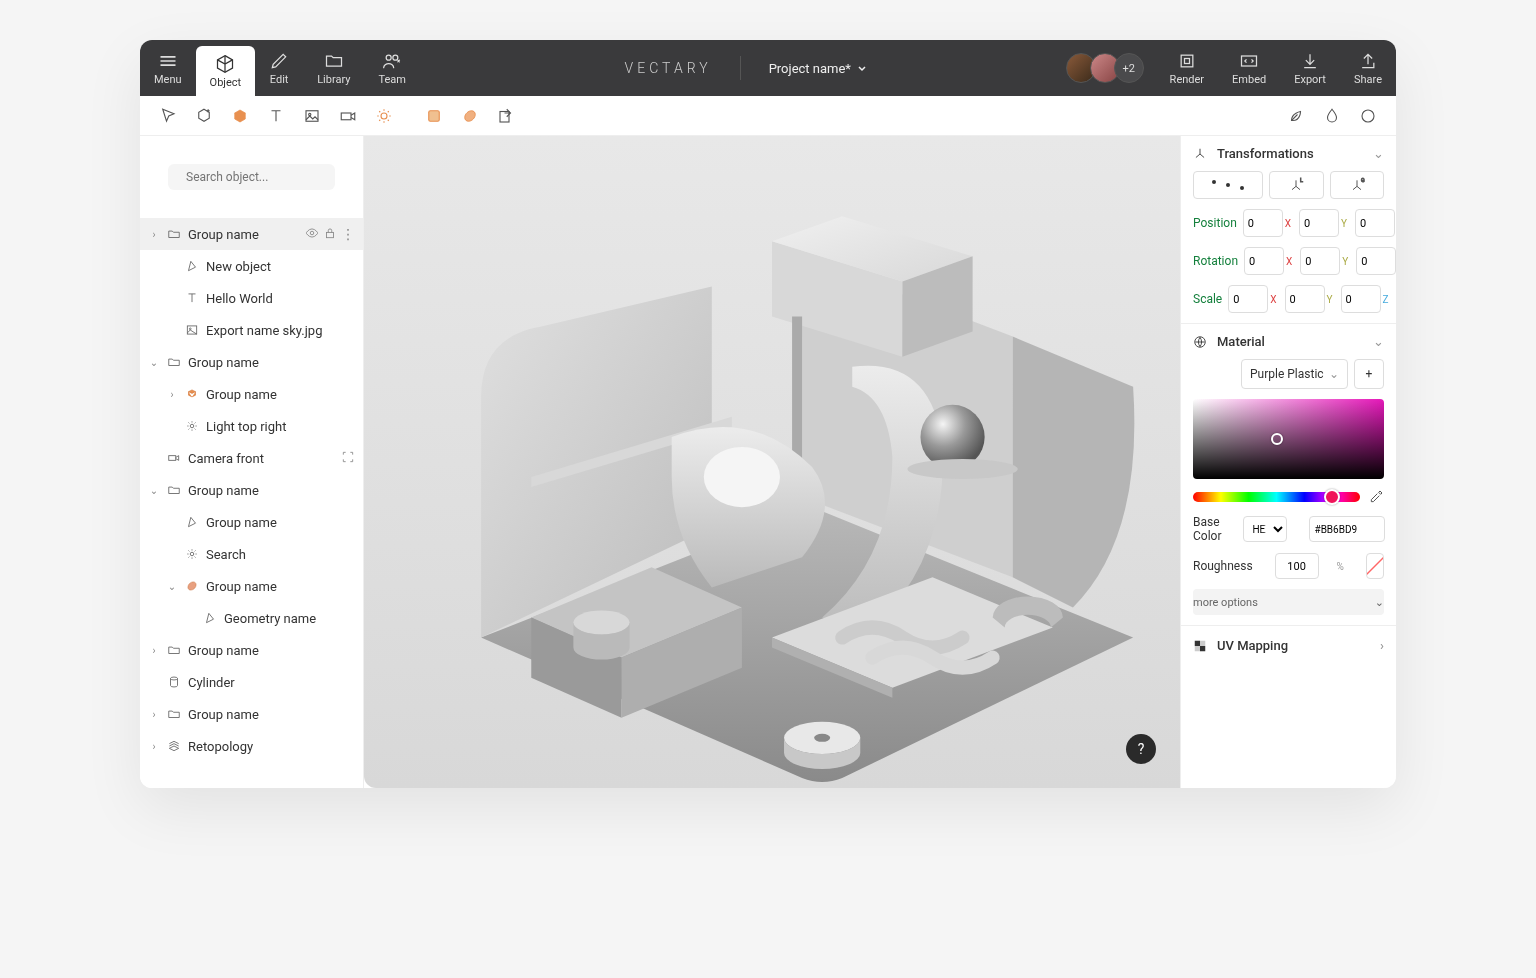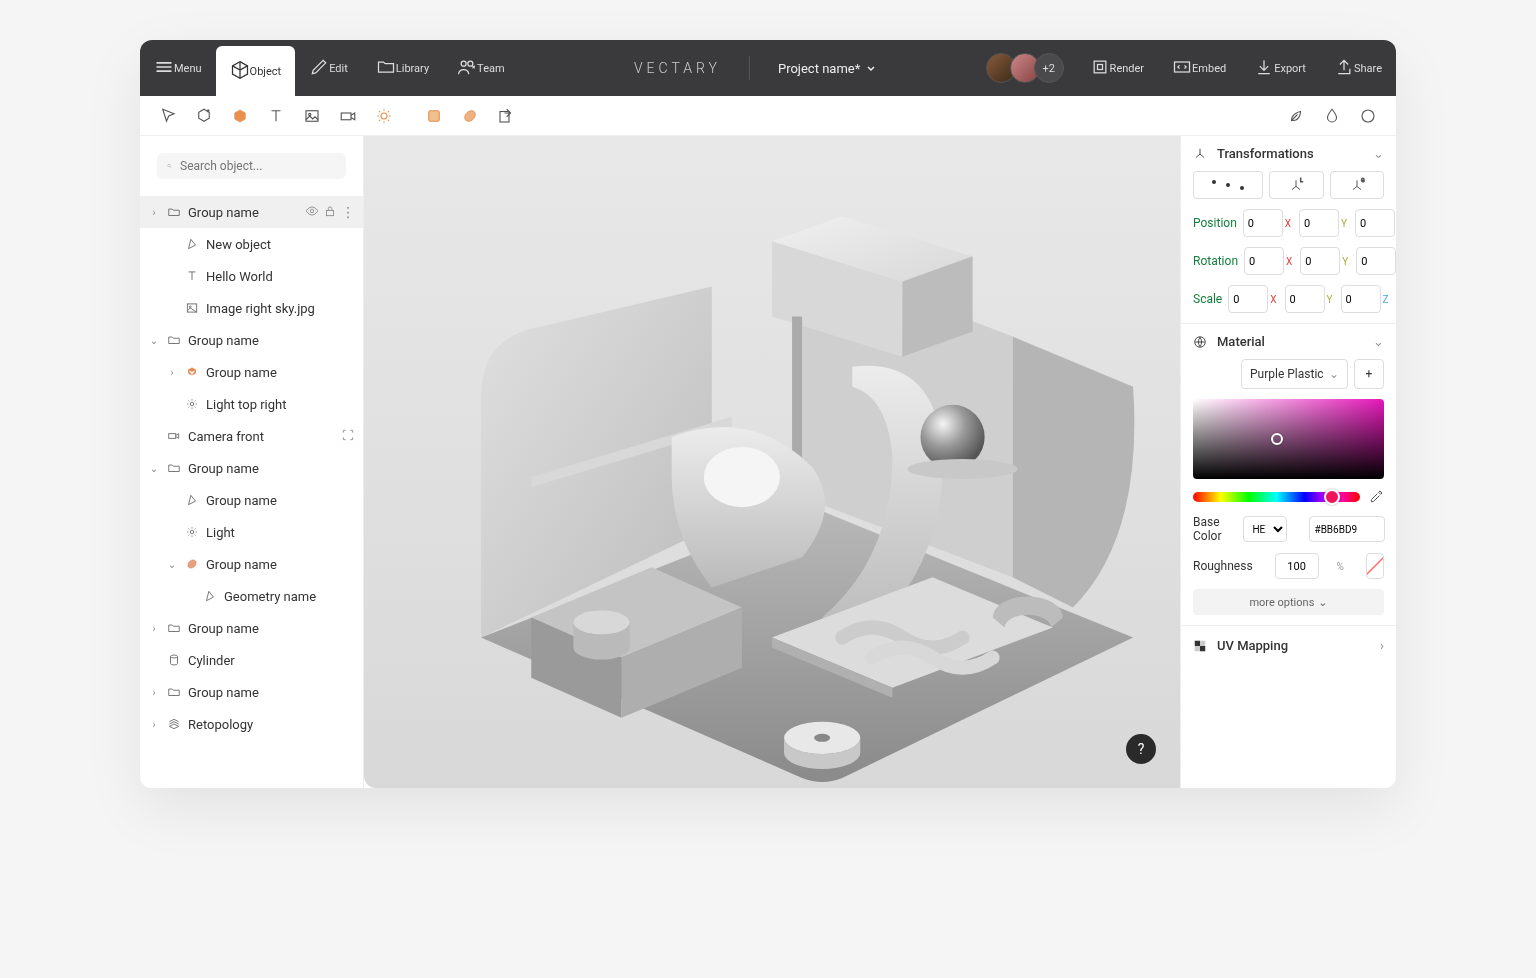--- a/index.html
+++ b/index.html
@@ -1,36 +1,36 @@
 <!DOCTYPE html>
 <html><head>
 <meta charset="utf-8">
 <style>
 *{box-sizing:border-box;margin:0;padding:0;font-family:-apple-system,BlinkMacSystemFont,"Segoe UI",Roboto,sans-serif;}
 body{background:#f5f5f5;width:1536px;height:978px;padding:40px 50px;display:flex;align-items:flex-start;justify-content:center;}
 .app{width:1256px;background:#fff;border-radius:12px;box-shadow:0 20px 60px rgba(0,0,0,.08);overflow:hidden;}
 .topbar{height:56px;background:#3a3a3c;display:flex;align-items:stretch;color:#fff;font-size:11px;}
-.topbar-btn{display:flex;align-items:center;justify-content:center;padding:0 14px;cursor:pointer;color:#ddd;position:relative;}
+.topbar-btn{display:flex;flex-direction:column;align-items:center;justify-content:center;padding:0 14px;cursor:pointer;color:#ddd;position:relative;}
 .topbar-btn.active{background:#fff;color:#333;border-radius:6px 6px 0 0;margin-top:6px;}
 .topbar-btn svg{width:20px;height:20px;margin-bottom:2px;}
 .topbar-center{flex:1;display:flex;align-items:center;justify-content:center;gap:28px;}
 .brand{letter-spacing:4px;font-size:14px;color:#ccc;font-weight:300;}
 .divider{width:1px;height:24px;background:#555;}
 .project-name{font-size:13px;color:#eee;display:flex;align-items:center;gap:6px;}
 .avatars{display:flex;align-items:center;margin-right:12px;}
 .avatar{width:30px;height:30px;border-radius:50%;background:linear-gradient(135deg,#8a5a3a,#3a2a1a);margin-left:-6px;border:1px solid #555;}
 .avatar.more{background:#4a4a4c;display:flex;align-items:center;justify-content:center;font-size:11px;color:#ddd;}
 .toolbar{height:40px;background:#fff;border-bottom:1px solid #eee;display:flex;align-items:center;padding:0 10px;}
 .tool-btn{width:36px;height:36px;display:flex;align-items:center;justify-content:center;cursor:pointer;color:#555;border-radius:4px;}
 .tool-btn svg{width:18px;height:18px;}
 .tool-btn.orange svg{stroke:#e89050;}
 .tool-spacer{flex:1;}
 .main{display:flex;height:652px;}
 .sidebar{width:224px;background:#fff;border-right:1px solid #eee;display:flex;flex-direction:column;font-size:13px;color:#333;}
-.search-box{margin:17px;padding:6px 10px;background:#f5f5f5;border-radius:6px;display:flex;align-items:center;gap:8px;color:#999;font-size:12px;}
+.search-box{margin:28px;padding:6px 10px;background:#f5f5f5;border-radius:6px;display:flex;align-items:center;gap:8px;color:#999;font-size:12px;}
 .tree{flex:1;overflow-y:auto;}
 .tree-item{display:flex;align-items:center;height:32px;padding:0 8px;cursor:pointer;gap:6px;}
 .tree-item.selected{background:#f0f0f0;}
 .chev{width:12px;display:flex;justify-content:center;color:#888;font-size:10px;}
 .tree-icon{width:16px;height:16px;display:flex;align-items:center;justify-content:center;color:#666;}
 .tree-icon svg{width:14px;height:14px;}
 .tree-label{flex:1;white-space:nowrap;overflow:hidden;}
 .tree-actions{display:flex;gap:4px;color:#888;}
 .viewport{flex:1;background:linear-gradient(180deg,#e8e8e8 0%,#d8d8d8 100%);position:relative;display:flex;align-items:center;justify-content:center;border-radius:0 0 0 12px;overflow:hidden;}
 .render-3d{width:100%;height:100%;display:flex;align-items:center;justify-content:center;}
@@ -59,21 +59,21 @@
 .hue-bar{flex:1;height:10px;border-radius:5px;background:linear-gradient(to right,#f00,#ff0,#0f0,#0ff,#00f,#f0f,#f00);position:relative;}
 .hue-cursor{position:absolute;right:20px;top:-3px;width:16px;height:16px;border-radius:50%;background:#f0145a;border:2px solid #fff;box-shadow:0 0 2px rgba(0,0,0,.4);}
 .eyedrop{width:16px;height:16px;cursor:pointer;}
 .prop-row{display:flex;align-items:center;gap:22px;margin-top:10px;}
 .prop-label{flex:1;font-size:12px;}
 .hex-sel{width:44px;height:26px;border:1px solid #ddd;border-radius:4px;font-size:10px;padding:0 4px;}
 .hex-input{width:76px;height:26px;border:1px solid #ddd;border-radius:4px;font-size:10px;padding:0 4px;}
 .swatch{width:26px;height:26px;border:1px solid #ddd;border-radius:4px;background:linear-gradient(135deg,#fff 45%,#f66 50%,#fff 55%);}
 .num-input{width:44px;height:26px;border:1px solid #ddd;border-radius:4px;font-size:11px;text-align:center;}
 .pct{font-size:10px;color:#999;margin-left:-4px;}
-.more-opts{margin-top:10px;background:#f3f3f3;border-radius:4px;height:26px;display:flex;align-items:center;justify-content:center;font-size:11px;color:#666;cursor:pointer;gap:4px;}
+.more-opts{margin-top:10px;background:#f3f3f3;border-radius:4px;height:26px;display:flex;align-items:center;justify-content:space-between;font-size:11px;color:#666;cursor:pointer;gap:4px;}
 .uv-header{display:flex;align-items:center;gap:10px;padding:12px;cursor:pointer;font-size:13px;font-weight:500;}
 .uv-header .chev-r{margin-left:auto;color:#999;}
 input{font-family:inherit;}
 select{font-family:inherit;border:1px solid #ddd;border-radius:4px;background:#fff;}
 </style>
 </head>
 <body>
 
 <div class="app">
 
@@ -290,21 +290,21 @@
           </div>
           <div class="tree-item" style="padding-left: 26px;">
             <span class="chev"></span>
             <span class="tree-icon">
               <svg viewBox="0 0 24 24" fill="none" stroke="currentColor" stroke-width="1.5">
                 <rect x="4" y="5" width="16" height="14"></rect>
                 <circle cx="9" cy="10" r="1.5"></circle>
                 <path d="M4 17l5-5 11 7"></path>
               </svg>
             </span>
-            <span class="tree-label">Image right sky.jpg</span>
+            <span class="tree-label">Export name sky.jpg</span>
           </div>
           <div class="tree-item" style="padding-left: 8px;">
             <span class="chev">⌄</span>
             <span class="tree-icon">
               <svg viewBox="0 0 24 24" fill="none" stroke="currentColor" stroke-width="1.5">
                 <path d="M3 7h6l2 2h10v9H3z"></path>
               </svg>
             </span>
             <span class="tree-label">Group name</span>
           </div>
@@ -359,21 +359,21 @@
             <span class="tree-label">Group name</span>
           </div>
           <div class="tree-item" style="padding-left: 26px;">
             <span class="chev"></span>
             <span class="tree-icon">
               <svg viewBox="0 0 24 24" fill="none" stroke="currentColor" stroke-width="1.5">
                 <circle cx="12" cy="12" r="3"></circle>
                 <path d="M12 4v2M12 18v2M4 12h2M18 12h2M6 6l1.5 1.5M16.5 16.5L18 18M6 18l1.5-1.5M16.5 7.5L18 6"></path>
               </svg>
             </span>
-            <span class="tree-label">Light</span>
+            <span class="tree-label">Search</span>
           </div>
           <div class="tree-item" style="padding-left: 26px;">
             <span class="chev">⌄</span>
             <span class="tree-icon">
               <svg viewBox="0 0 24 24" fill="#e8a080" stroke="#d08050" stroke-width="1">
                 <path d="M5 14c0-5 5-9 9-9 3 0 5 2 5 5 0 4-4 9-9 9-3 0-5-2-5-5z"></path>
               </svg>
             </span>
             <span class="tree-label">Group name</span>
           </div>

